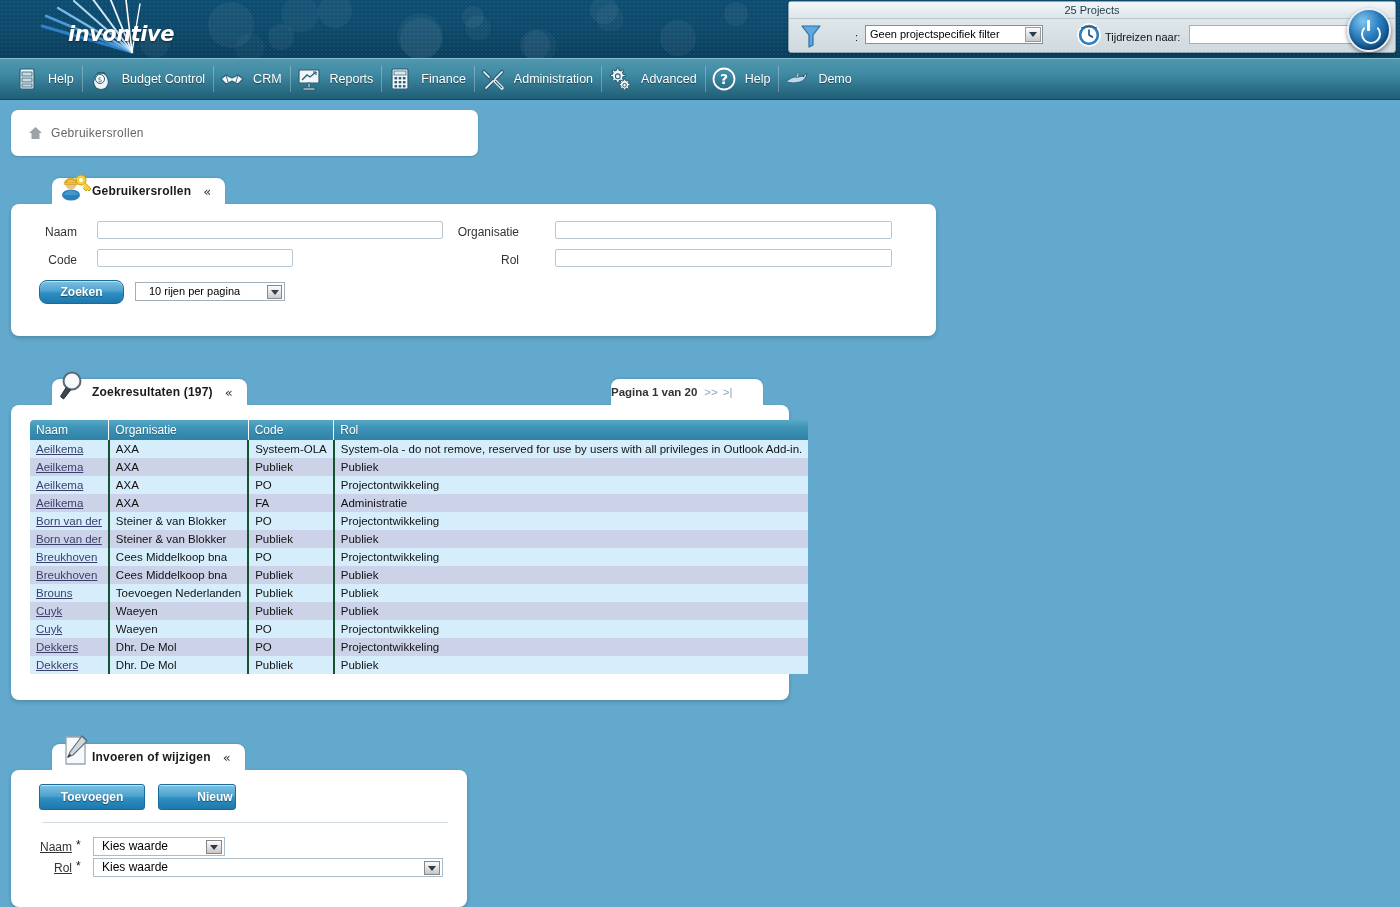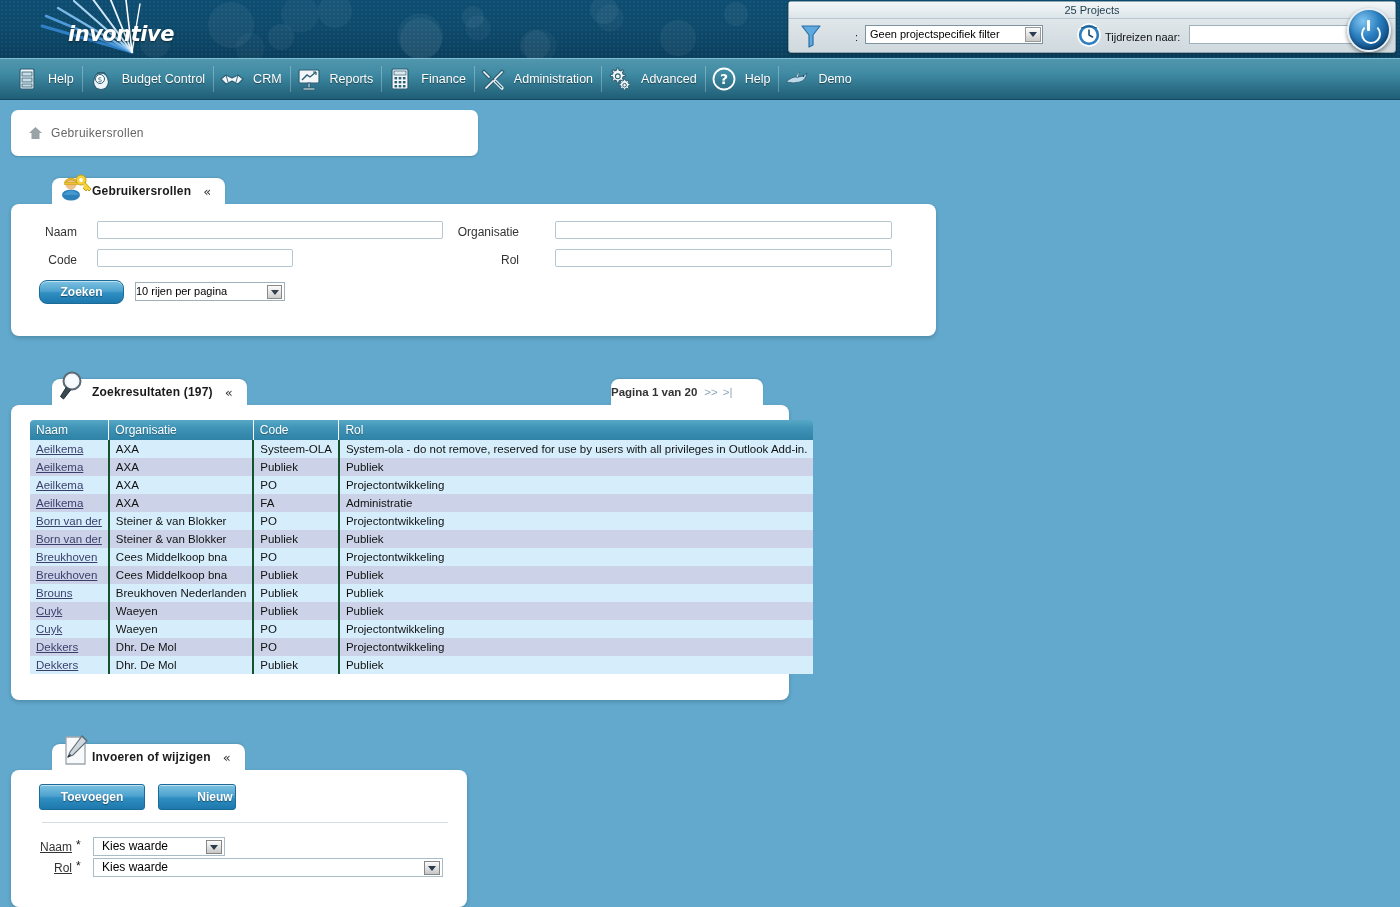--- a/index.html
+++ b/index.html
@@ -180,21 +180,21 @@
     position:absolute; height:24px;
     background:linear-gradient(180deg,#7ec2e2 0%, #4ea3cf 45%, #2f8ec1 55%, #1d78ad 100%);
     border:1px solid #1b6b99; border-radius:3px;
     color:#fff; font-size:12px; font-weight:bold;
     text-shadow:0 1px 1px rgba(0,0,0,.45);
     display:flex; align-items:center; justify-content:center;
     cursor:pointer; box-shadow:inset 0 1px 0 rgba(255,255,255,.5);
   }
   .sel-box{
     position:absolute; height:19px; border:1px solid #9fb0bb; background:#fff;
-    font-size:11px; color:#000; line-height:17px; padding-left:0;
+    font-size:11px; color:#000; line-height:17px; padding-left:13px;
     font-family:"Liberation Sans", sans-serif; cursor:pointer;
   }
   .sel-box .arrow{
     position:absolute; right:2px; top:2px; width:15px; height:14px;
     background:linear-gradient(180deg,#fcfcfc,#cdcdcd);
     border:1px solid #8a8a8a;
     display:flex; align-items:center; justify-content:center;
   }
   .sel-box .arrow:after{
     content:""; border-left:4px solid transparent; border-right:4px solid transparent;
@@ -548,21 +548,21 @@
           <td>Projectontwikkeling</td>
         </tr>
         <tr class="r-even">
           <td class="col-naam"><a>Breukhoven</a></td>
           <td class="col-org">Cees Middelkoop bna</td>
           <td class="col-code">Publiek</td>
           <td>Publiek</td>
         </tr>
         <tr class="r-odd">
           <td class="col-naam"><a>Brouns</a></td>
-          <td class="col-org">Breukhoven Nederlanden</td>
+          <td class="col-org">Toevoegen Nederlanden</td>
           <td class="col-code">Publiek</td>
           <td>Publiek</td>
         </tr>
         <tr class="r-even">
           <td class="col-naam"><a>Cuyk</a></td>
           <td class="col-org">Waeyen</td>
           <td class="col-code">Publiek</td>
           <td>Publiek</td>
         </tr>
         <tr class="r-odd">

